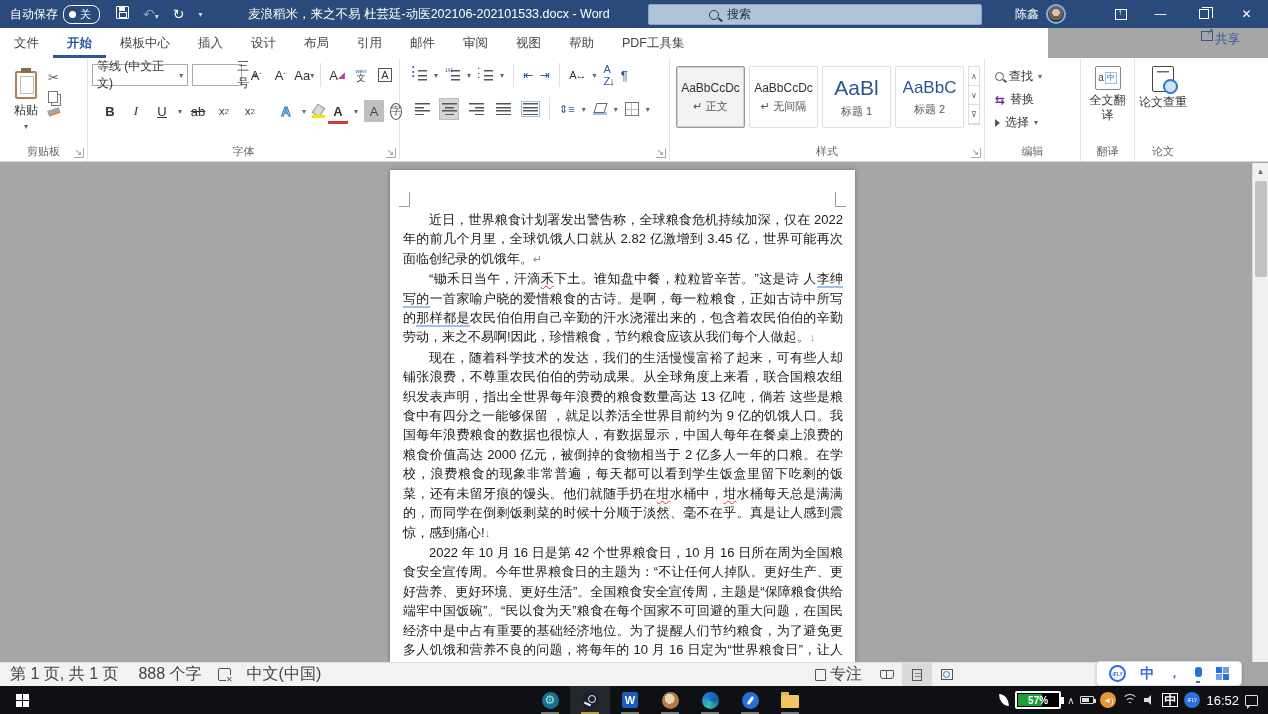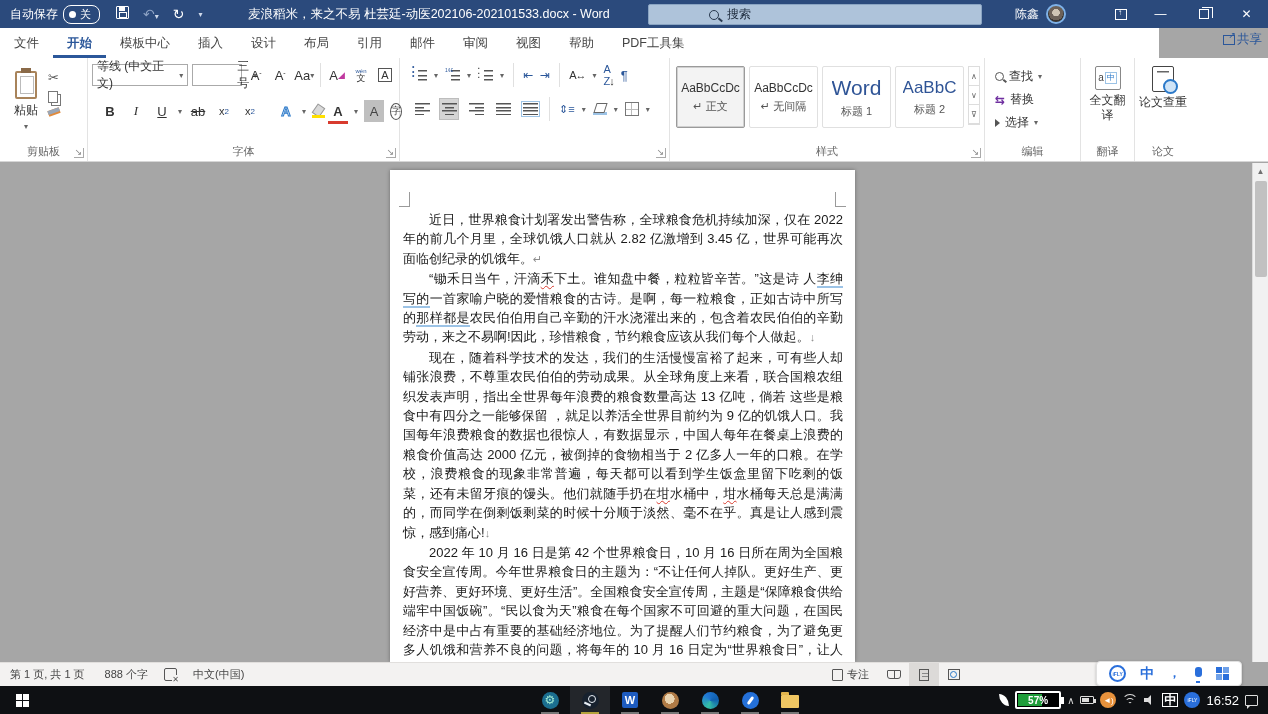--- a/index.html
+++ b/index.html
@@ -27,24 +27,24 @@
   .avatar { width:20px; height:20px; border-radius:50%; border:2px solid #7fb2e8; background:radial-gradient(circle at 50% 42%, #cfc4b4 0 30%, #6c6158 31% 60%, #3a3531 61%); }
   .winbtns { position:absolute; right:0; top:0; height:28px; display:flex; }
   .winbtn { width:43px; height:28px; display:flex; align-items:center; justify-content:center; font-size:12px; color:#fff; }
   .ribbonopts { width:36px; }
   .rd-ic { width:12px; height:11px; border:1px solid #fff; position:relative; }
   .rd-ic:before { content:"↑"; position:absolute; left:2px; top:-2px; font-size:8px; }
   .restore-ic { width:10px; height:10px; border:1px solid #fff; position:relative; }
   .restore-ic:before { content:""; position:absolute; left:2px; top:-3px; width:10px; height:10px; border:1px solid #fff; border-bottom:none; border-left:none; }
 
   
-  #tabrow { position:absolute; left:0; top:28px; width:1159px; height:30px; background:#fff; display:flex; align-items:flex-end; }
+  #tabrow { position:absolute; left:0; top:28px; width:1048px; height:30px; background:#fff; display:flex; align-items:flex-end; }
   .rtab { padding:0 14px; height:30px; line-height:30px; font-size:12.5px; color:#444; white-space:nowrap; }
   .rtab.active { color:#2b579a; font-weight:bold; border-bottom:3px solid #2b579a; }
-  #share { position:absolute; right:6px; top:31px; display:flex; align-items:center; gap:2px; color:#2b579a; font-size:12.5px; }
+  #share { position:absolute; right:28px; top:31px; display:flex; align-items:flex-start; gap:2px; color:#2b579a; font-size:12.5px; }
   .share-ic { width:12px; height:10px; border:1px solid #2b579a; position:relative; }
   .share-ic:before { content:"↗"; position:absolute; right:-2px; top:-6px; font-size:9px; color:#2b579a; }
 
   
   #ribbon { position:absolute; left:0; top:58px; width:1268px; height:104px; background:#fff; border-bottom:1px solid #d6d6d6; display:flex; }
   .rgroup { position:relative; height:100%; border-right:1px solid #e3e3e3; padding:4px 4px 18px 4px; }
   .glabel { position:absolute; bottom:2px; left:0; right:0; text-align:center; font-size:11px; color:#666; }
   .glaunch { position:absolute; bottom:3px; right:3px; font-size:9px; color:#888; width:10px; height:10px; border-right:1px solid #aaa; border-bottom:1px solid #aaa; line-height:8px; text-align:center; }
   .g-clip { width:88px; }
   .paste { width:44px; height:78px; display:flex; flex-direction:column; align-items:center; justify-content:center; gap:3px; font-size:12px; color:#333; }
@@ -145,21 +145,21 @@
   #doc-body { font-size:13px; line-height:19.4px; color:#1a1a1a; text-align:justify; }
   .para { text-indent:2em; }
   .endmark { color:#8c8c8c; font-size:11px; }
   .m-spell { text-decoration:underline wavy 1px #d83b2e; text-underline-offset:2px; }
   .m-grammar { border-bottom:2px solid #9cc3e6; }
   #vscroll { position:absolute; right:0; top:163px; width:16px; height:499px; background:#f1f1f1; border-left:1px solid #dcdcdc; }
   #vscroll .arr { height:16px; display:flex; align-items:center; justify-content:center; font-size:8px; color:#707070; }
   #vscroll .thumb { position:absolute; left:2px; top:18px; width:12px; height:96px; background:#c1c1c1; border-radius:2px; }
 
   
-  #statusbar { position:absolute; left:0; top:662px; width:1149px; height:24px; background:#f3f2f1; border-top:1px solid #e1dfdd; display:flex; align-items:center; font-size:11px; color:#444; }
+  #statusbar { position:absolute; left:0; top:662px; width:1149px; height:24px; background:#f3f2f1; border-top:1px solid #e1dfdd; display:flex; align-items:center; font-size:16px; color:#444; }
   .sb-item { padding:0 10px; white-space:nowrap; }
   .proof-ic { width:13px; height:13px; border:1px solid #555; border-radius:2px; position:relative; margin:0 6px; }
   .proof-ic:after { content:"✕"; position:absolute; right:-3px; bottom:-4px; font-size:8px; color:#555; background:#f3f2f1; }
   .sb-right { margin-left:auto; display:flex; align-items:center; height:100%; }
   .focus-ic { width:11px; height:12px; border:1px solid #555; border-radius:1px; margin-right:4px; }
   .view-ic { width:30px; height:24px; display:flex; align-items:center; justify-content:center; }
   .view-ic.sel { background:#dcdad8; }
   .book-ic { width:14px; height:9px; border:1px solid #555; border-radius:1px 1px 3px 3px; background:linear-gradient(#555,#555) 50% 0/1px 100% no-repeat; }
   .pagelay-ic { width:10px; height:12px; border:1px solid #555; background:linear-gradient(#888,#888) 2px 3px/6px 1px no-repeat,linear-gradient(#888,#888) 2px 6px/6px 1px no-repeat; }
   .weblay-ic { width:12px; height:11px; border:1px solid #555; position:relative; }
@@ -386,21 +386,21 @@
       <div class="stylecards">
           <div class="scard selected">
             <div class="sprev">AaBbCcDc</div>
             <div class="sname">↵ 正文</div>
           </div>
           <div class="scard">
             <div class="sprev">AaBbCcDc</div>
             <div class="sname">↵ 无间隔</div>
           </div>
           <div class="scard">
-            <div class="sprev">Word</div>
+            <div class="sprev">AaBl</div>
             <div class="sname">标题 1</div>
           </div>
           <div class="scard">
             <div class="sprev">AaBbC</div>
             <div class="sname">标题 2</div>
           </div>
         </div>
       <div class="sscroll">
         <div>∧</div>
         <div>∨</div>

